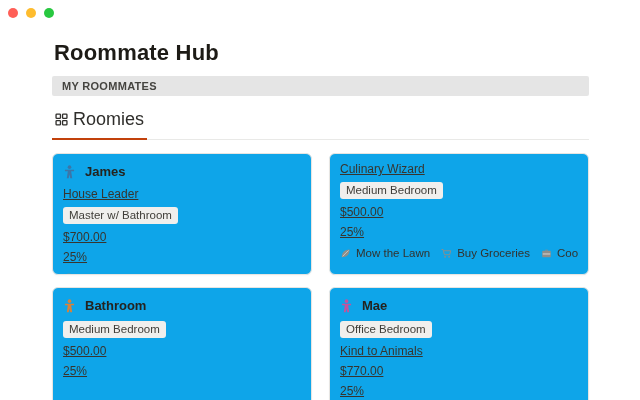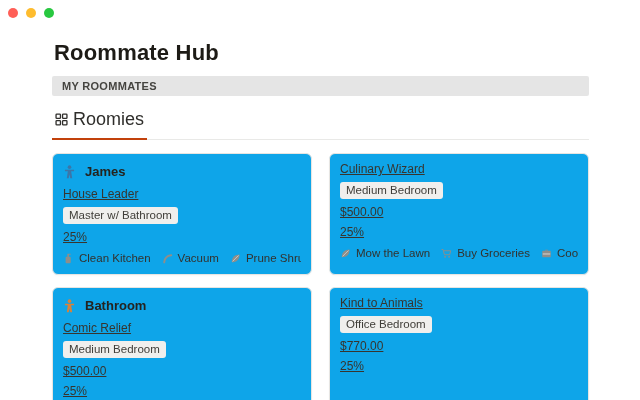--- a/index.html
+++ b/index.html
@@ -125,20 +125,21 @@
             <svg width="13" height="14" viewBox="0 0 24 26" color="#3b76a8">
                 <use href="#i-person"></use>
               </svg>
           </span>
           <span>James</span>
         </div>
         <div class="line">House Leader</div>
         <div class="line">
           <span class="tag">Master w/ Bathroom</span>
         </div>
+        <div class="line">$700.00</div>
         <div class="line">25%</div>
         <div class="chores">
           <span class="chore">
             <span class="cicon">
                 <svg width="11" height="11">
                   <use href="#i-soap"></use>
                 </svg>
               </span>
             <span>Clean Kitchen</span>
           </span>
@@ -198,34 +199,41 @@
 
       <div class="card">
         <div class="card-title">
           <span class="person">
             <svg width="13" height="14" viewBox="0 0 24 26" color="#d8823a">
                 <use href="#i-person"></use>
               </svg>
           </span>
           <span>Bathroom</span>
         </div>
-        <div class="line">Comic Relief</div>
         <div class="line">
           <span class="tag">Medium Bedroom</span>
         </div>
         <div class="line">$500.00</div>
         <div class="line">25%</div>
 
       </div>
 
       <div class="card">
+        <div class="card-title">
+          <span class="person">
+            <svg width="13" height="14" viewBox="0 0 24 26" color="#c4529c">
+                <use href="#i-person"></use>
+              </svg>
+          </span>
+          <span>Mae</span>
+        </div>
+        <div class="line">
+          <span class="tag">Office Bedroom</span>
+        </div>
         <div class="line">Kind to Animals</div>
-        <div class="line">
-          <span class="tag">Office Bedroom</span>
-        </div>
         <div class="line">$770.00</div>
         <div class="line">25%</div>
 
       </div>
 
     </div>
   </div>
 </div>
 
 </body></html>

